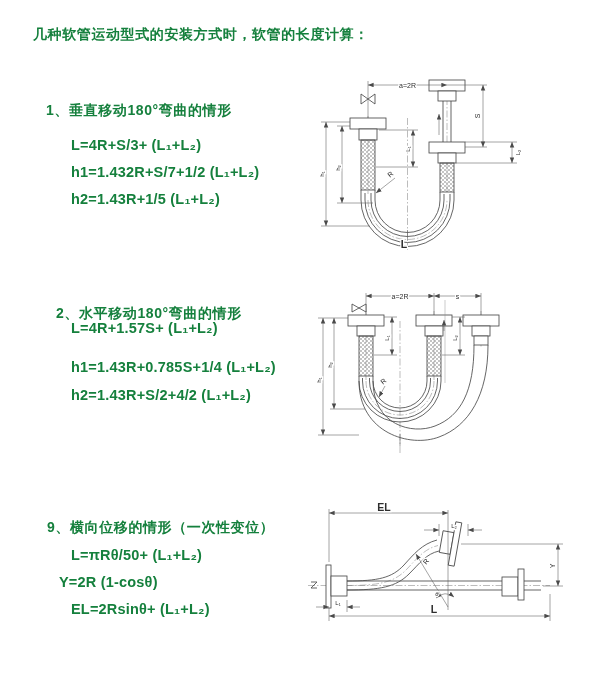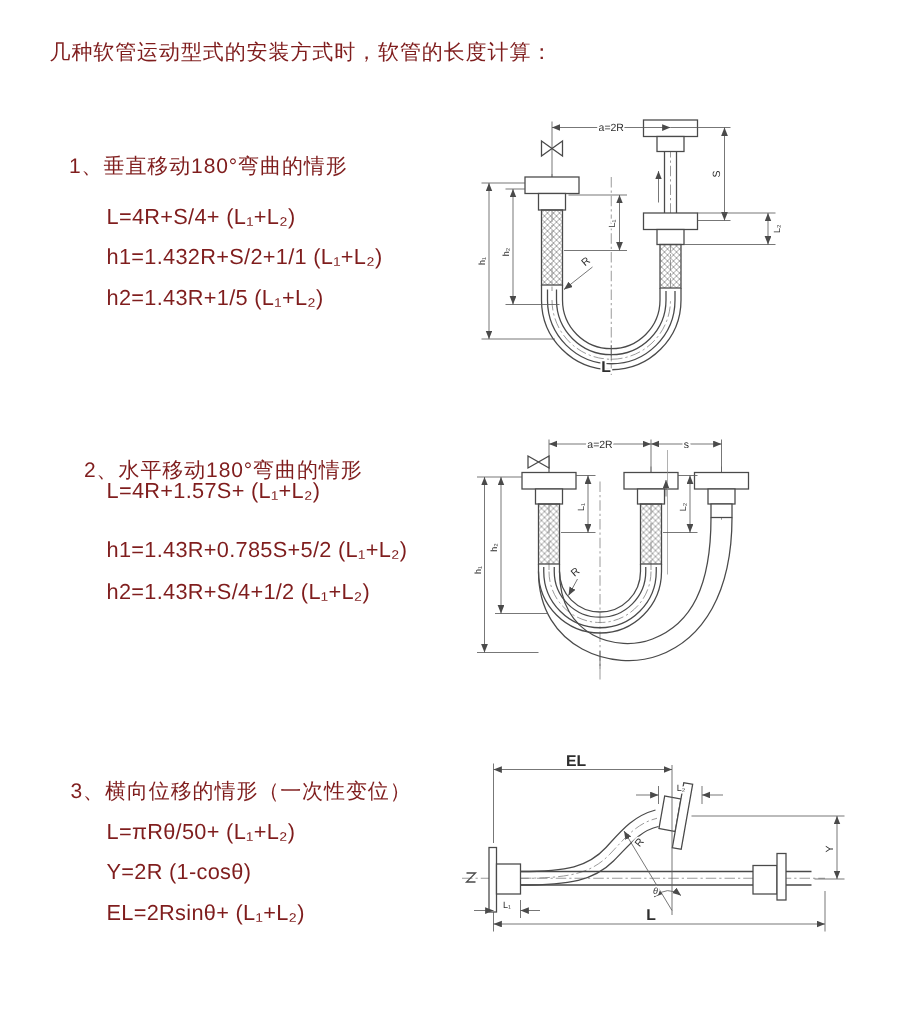--- a/index.html
+++ b/index.html
@@ -1,52 +1,52 @@
 <!DOCTYPE html>
 <html><head>
 <meta charset="utf-8">
 <style>
   html,body{margin:0;padding:0;}
   body{
     width:600px;height:675px;position:relative;background:#ffffff;overflow:hidden;
     font-family:"Liberation Sans","DejaVu Sans",sans-serif;
   }
-  .t{position:absolute;white-space:nowrap;color:#7f1d1d;font-weight:normal;}
+  .t{position:absolute;white-space:nowrap;color:#15803d;font-weight:bold;}
   .title{left:33px;top:26px;font-size:14px;letter-spacing:.6px;}
   .heading{font-size:14px;letter-spacing:.6px;}
   .formula{font-size:14.5px;letter-spacing:.2px;}
   svg{position:absolute;overflow:visible;}
   .out{stroke:#4a4a4a;stroke-width:.85;fill:none;}
   .fw{stroke:#4a4a4a;stroke-width:.85;fill:#ffffff;}
   .dim{stroke:#5a5a5a;stroke-width:.55;fill:none;}
   .thin{stroke:#8a8a8a;stroke-width:.45;fill:none;}
   .cl{stroke:#787878;stroke-width:.5;fill:none;stroke-dasharray:7 2 1.5 2;}
   .lbl{font-size:7px;fill:#2e2e2e;paint-order:stroke;stroke:#fff;stroke-width:2.4px;
        font-family:"Liberation Sans","DejaVu Sans",sans-serif;}
   .sm{font-size:6px;}
   .big{font-size:10.5px;font-weight:bold;}
 </style>
 </head>
 <body>
 
 <div class="t title">几种软管运动型式的安装方式时，软管的长度计算：</div>
 
 <div class="t heading" style="left:46px;top:102px">1、垂直移动180°弯曲的情形</div>
-<div class="t formula" style="left:71px;top:137px">L=4R+S/4+ (L₁+L₂)</div>
-<div class="t formula" style="left:71px;top:164px">h1=1.432R+S/2+1/1 (L₁+L₂)</div>
+<div class="t formula" style="left:71px;top:137px">L=4R+S/3+ (L₁+L₂)</div>
+<div class="t formula" style="left:71px;top:164px">h1=1.432R+S/7+1/2 (L₁+L₂)</div>
 <div class="t formula" style="left:71px;top:191px">h2=1.43R+1/5 (L₁+L₂)</div>
 
 <div class="t heading" style="left:56px;top:305px">2、水平移动180°弯曲的情形</div>
 <div class="t formula" style="left:71px;top:320px">L=4R+1.57S+ (L₁+L₂)</div>
-<div class="t formula" style="left:71px;top:359px">h1=1.43R+0.785S+5/2 (L₁+L₂)</div>
-<div class="t formula" style="left:71px;top:387px">h2=1.43R+S/4+1/2 (L₁+L₂)</div>
-
-<div class="t heading" style="left:47px;top:519px">3、横向位移的情形（一次性变位）</div>
+<div class="t formula" style="left:71px;top:359px">h1=1.43R+0.785S+1/4 (L₁+L₂)</div>
+<div class="t formula" style="left:71px;top:387px">h2=1.43R+S/2+4/2 (L₁+L₂)</div>
+
+<div class="t heading" style="left:47px;top:519px">9、横向位移的情形（一次性变位）</div>
 <div class="t formula" style="left:71px;top:547px">L=πRθ/50+ (L₁+L₂)</div>
-<div class="t formula" style="left:71px;top:574px">Y=2R (1-cosθ)</div>
+<div class="t formula" style="left:59px;top:574px">Y=2R (1-cosθ)</div>
 <div class="t formula" style="left:71px;top:601px">EL=2Rsinθ+ (L₁+L₂)</div>
 
 <svg style="left:315px;top:72px" width="250" height="185" viewBox="0 0 250 185">
   <defs>
     <pattern id="hp1" width="4" height="4" patternUnits="userSpaceOnUse">
       <path d="M0,4 L4,0 M0,0 L4,4" stroke="#7a7a7a" stroke-width=".45"></path>
     </pattern>
     <marker id="a1e" orient="auto" markerUnits="userSpaceOnUse" markerWidth="7" markerHeight="6" refX="5.6" refY="2.25">
       <path d="M0,0 L5.6,2.25 L0,4.5 Z" fill="#4a4a4a"></path>
     </marker>

